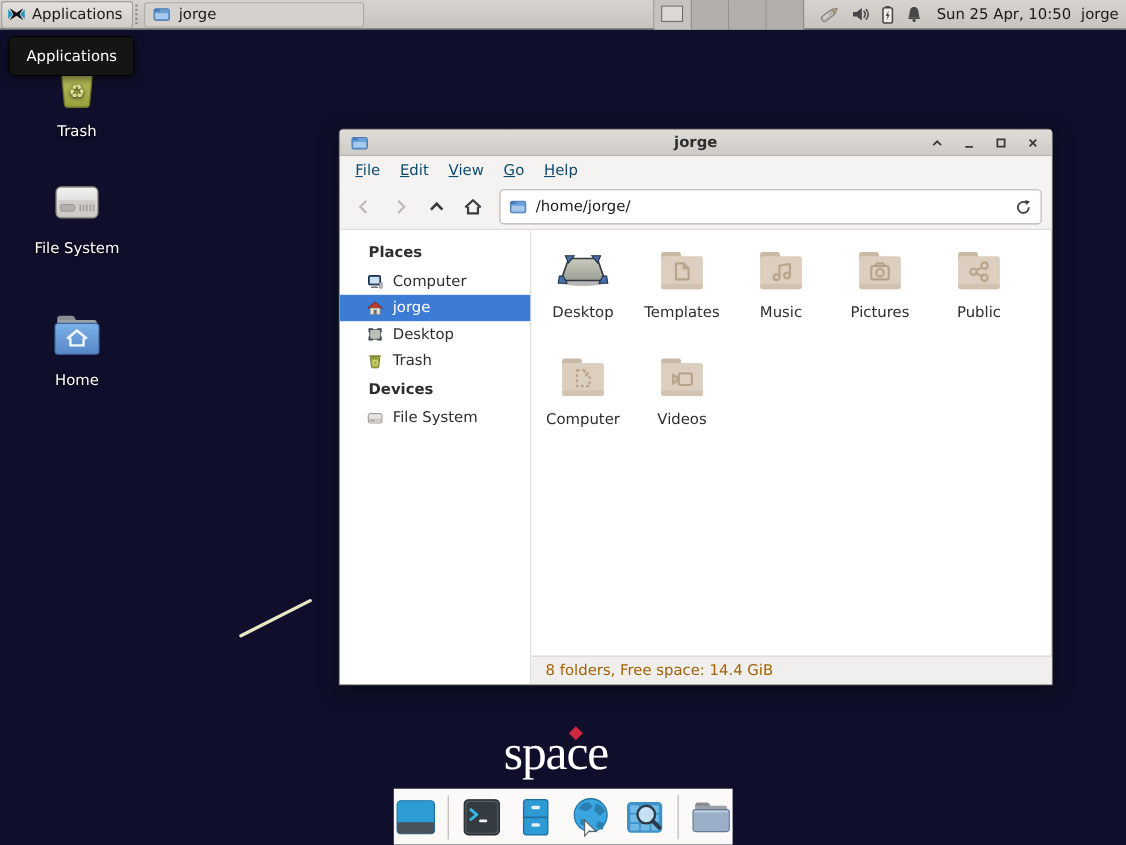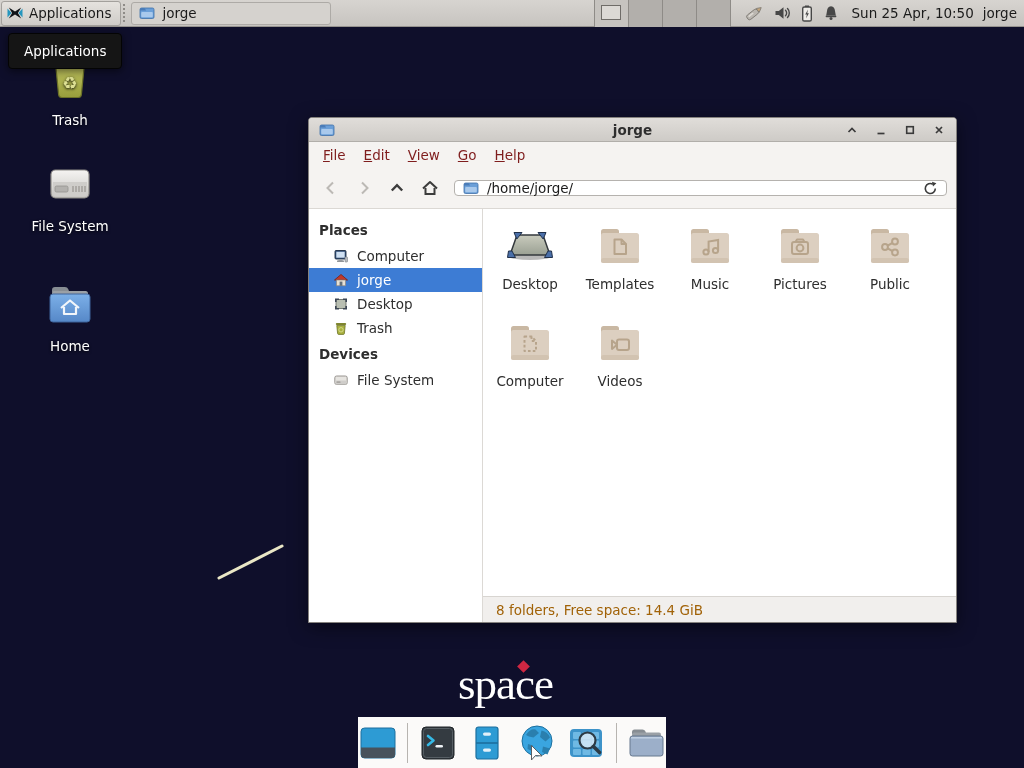--- a/index.html
+++ b/index.html
@@ -82,41 +82,41 @@
   .titlebar .win-icon { margin-right:8px; }
   .win-title {
     position:absolute; left:0; right:0; text-align:center;
     font-weight:bold; color:#2e2e2e; pointer-events:none;
   }
   .controls { margin-left:auto; display:flex; gap:15px; z-index:2; }
   .ctrl { display:flex; align-items:center; justify-content:center; width:14px; height:14px; }
 
   .menubar {
     height:26px; flex:0 0 26px; background:#f5f3f1;
-    display:flex; align-items:center; padding-left:5px; color:#7f1d1d;
+    display:flex; align-items:center; padding-left:5px; color:#0c4a6e;
   }
   .menu-item { padding:3px 9px; }
   .menu-item::first-letter { text-decoration:underline; }
 
   .toolbar {
     height:41px; flex:0 0 41px; background:#f5f3f1;
     border-bottom:1px solid #dbd8d4;
     display:flex; align-items:center; padding:0 9px; gap:7px;
   }
   .tool-btn { width:26px; height:26px; display:flex; align-items:center; justify-content:center; border-radius:3px; }
   .pathbar {
-    flex:1; height:16px; margin-left:4px;
+    flex:1; height:32px; margin-left:4px;
     background:#fff; border:1px solid #b5b2ae; border-radius:4px;
     display:flex; align-items:center; gap:8px; padding:0 8px;
   }
   .path-text { flex:1; color:#1a1a1a; }
 
   .content { flex:1; display:flex; min-height:0; }
   .sidebar { width:174px; flex:0 0 174px; border-right:1px solid #dcd9d5; padding-top:7px; color:#2e2e2e; background:#fff; }
-  .side-header { font-weight:bold; padding:6px 10px 6px 10px; }
+  .side-header { font-weight:bold; padding:6px 10px 6px 10px;margin-left:16px; }
   .side-item { display:flex; align-items:center; gap:8px; padding:4px 8px 4px 24px; }
   .side-item.selected { background:#3d7cd4; color:#fff; }
 
   .main { flex:1; display:flex; flex-direction:column; min-width:0; }
   .files { flex:1; display:flex; flex-wrap:wrap; align-content:flex-start; padding:13px 2px 0 2px; }
   .file-item { width:90px; height:97px; display:flex; flex-direction:column; align-items:center; }
   .file-label { margin-top:6px; color:#2e2e2e; text-align:center; }
 
   .statusbar {
     height:26px; flex:0 0 26px; background:#f1efed; border-top:1px solid #d8d5d1;

